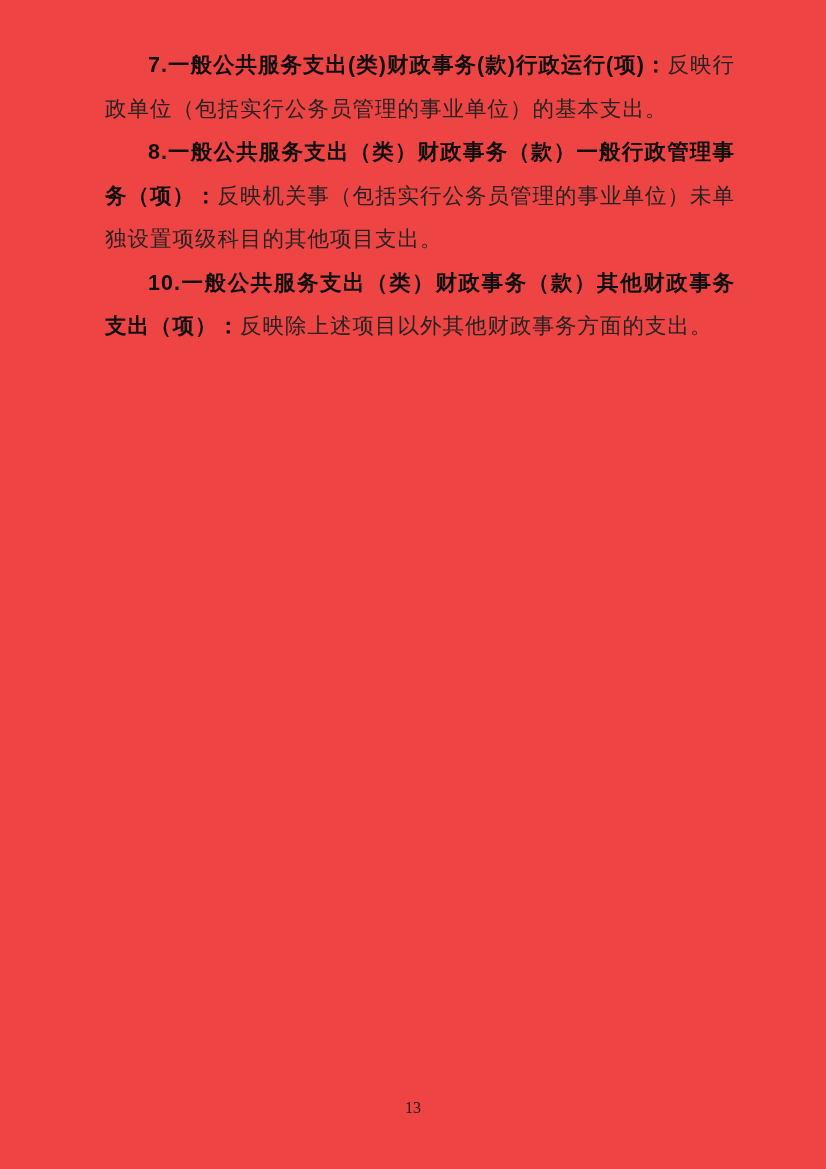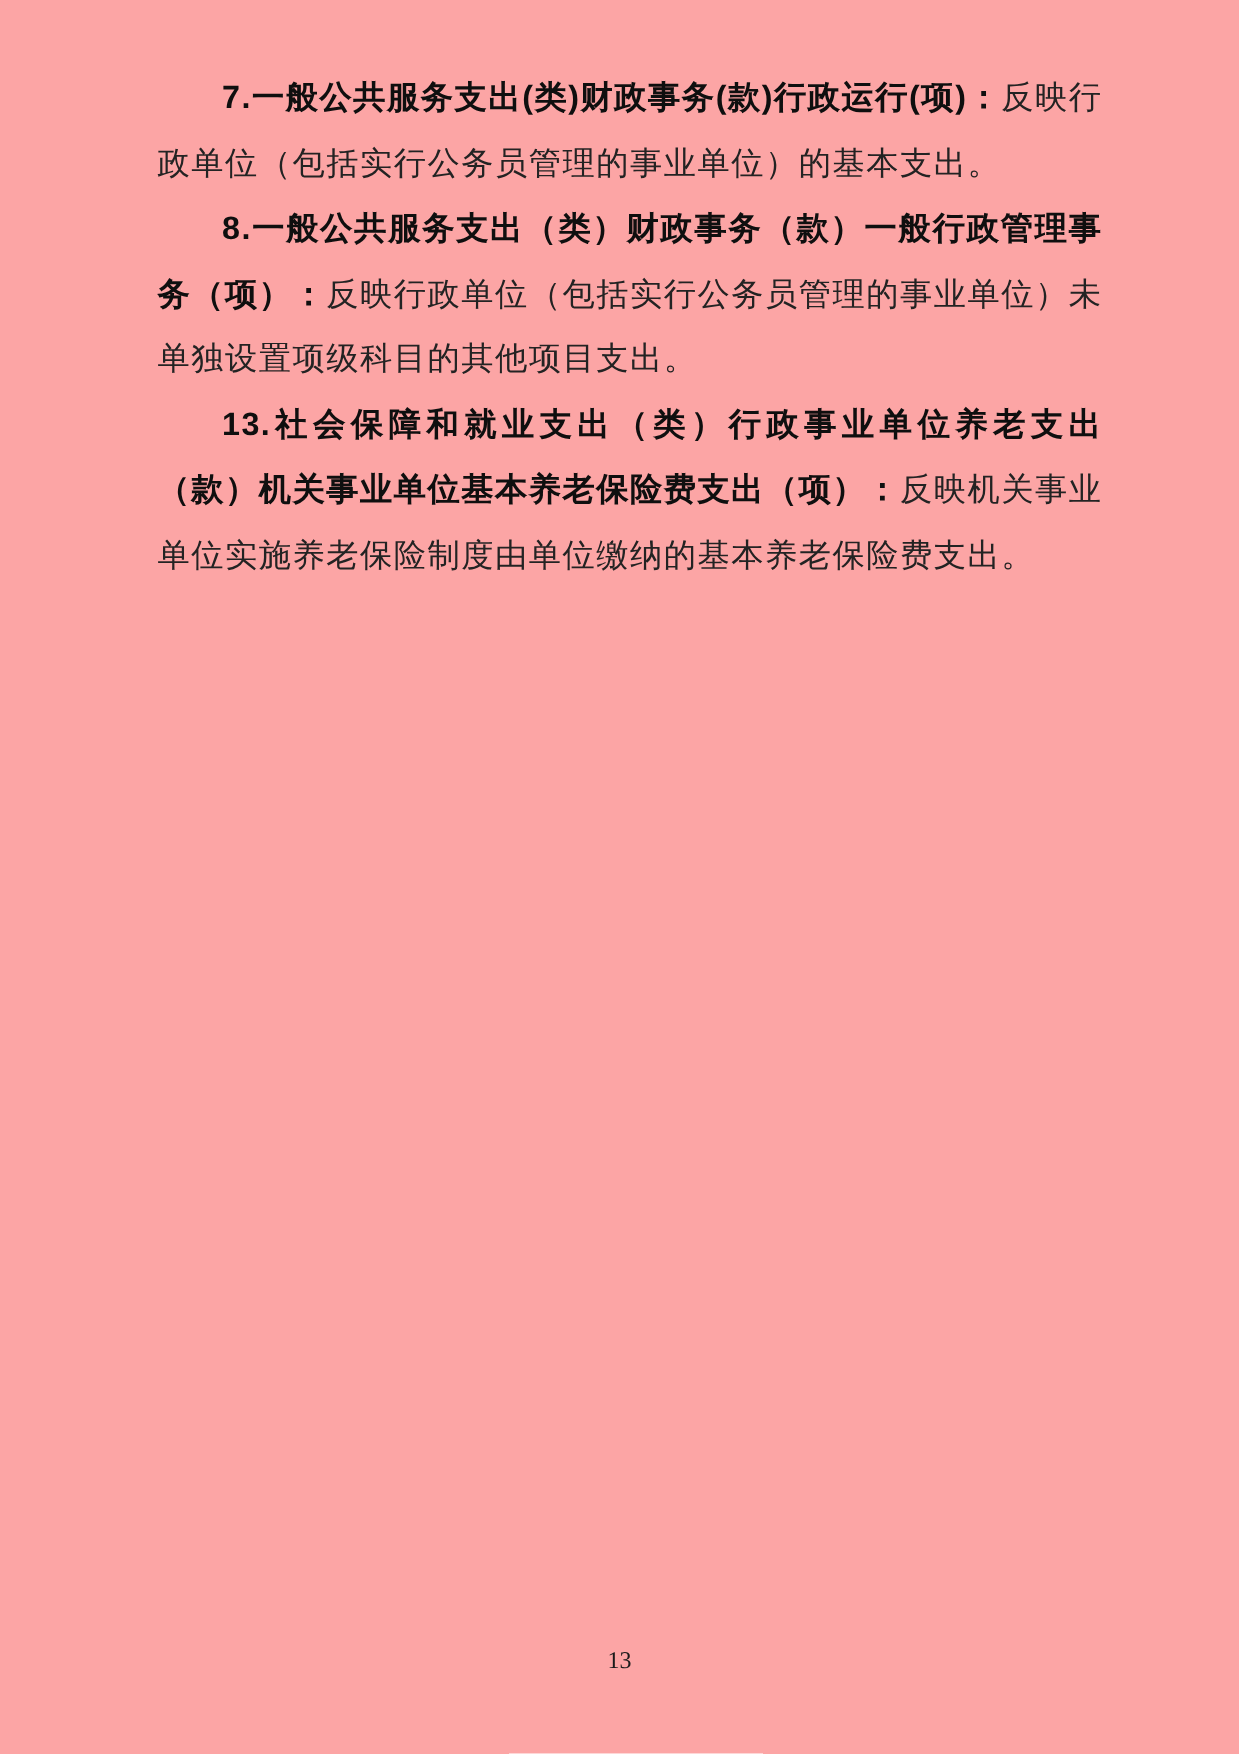--- a/index.html
+++ b/index.html
@@ -4,21 +4,21 @@
 <style>
   html, body {
     margin: 0;
     padding: 0;
     background: #ffffff;
   }
   .doc-page {
     position: relative;
     width: 826px;
     height: 1169px;
-    background: #fca5a5;
+    background: #ef4444;
     overflow: hidden;
     color: #141414;
   }
   .content {
     position: absolute;
     left: 105px;
     top: 44px;
     width: 630px;
   }
   .para {
@@ -52,17 +52,17 @@
     font-size: 16px;
     color: #1b1b1b;
   }
 </style>
 </head>
 <body>
 
 <div class="doc-page">
   <div class="content" id="paragraphs">
       <p class="para"><span class="label">7.一般公共服务支出(类)财政事务(款)行政运行(项)：</span><span class="body-text">反映行政单位（包括实行公务员管理的事业单位）的基本支出。</span></p>
-      <p class="para"><span class="label">8.一般公共服务支出（类）财政事务（款）一般行政管理事务（项）：</span><span class="body-text">反映行政单位（包括实行公务员管理的事业单位）未单独设置项级科目的其他项目支出。</span></p>
-      <p class="para"><span class="label">13.社会保障和就业支出（类）行政事业单位养老支出（款）机关事业单位基本养老保险费支出（项）：</span><span class="body-text">反映机关事业单位实施养老保险制度由单位缴纳的基本养老保险费支出。</span></p>
+      <p class="para"><span class="label">8.一般公共服务支出（类）财政事务（款）一般行政管理事务（项）：</span><span class="body-text">反映机关事（包括实行公务员管理的事业单位）未单独设置项级科目的其他项目支出。</span></p>
+      <p class="para"><span class="label">10.一般公共服务支出（类）财政事务（款）其他财政事务支出（项）：</span><span class="body-text">反映除上述项目以外其他财政事务方面的支出。</span></p>
     </div>
   <div class="page-number">13</div>
 </div>
 
 </body></html>

